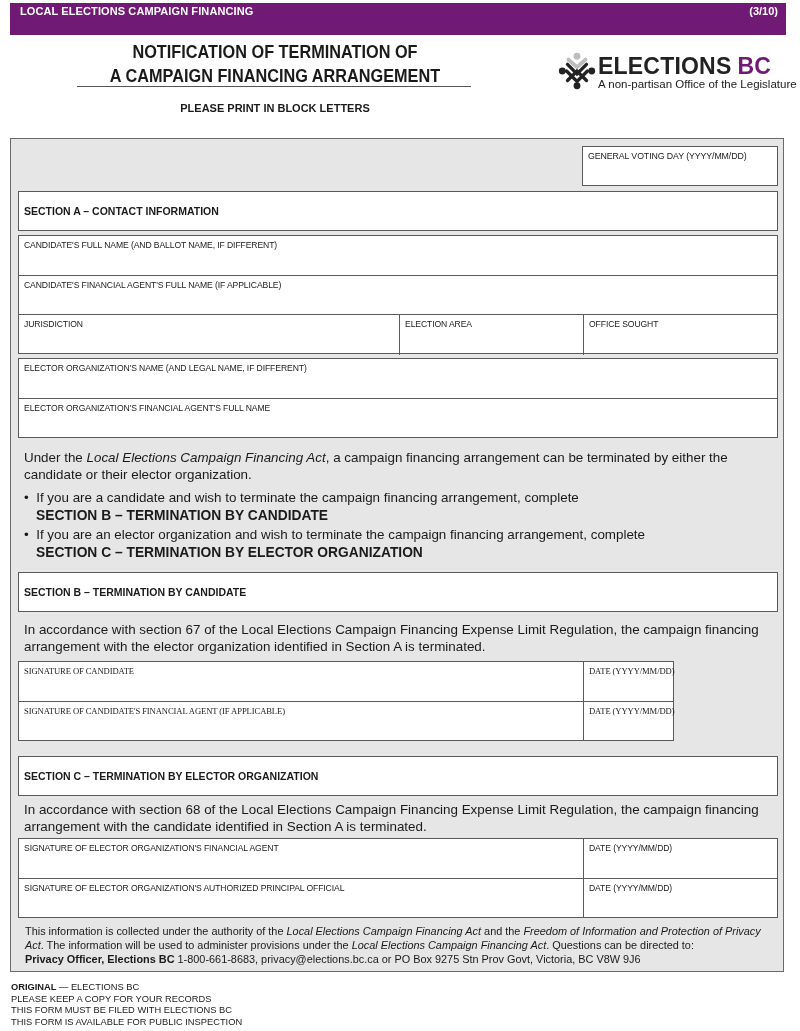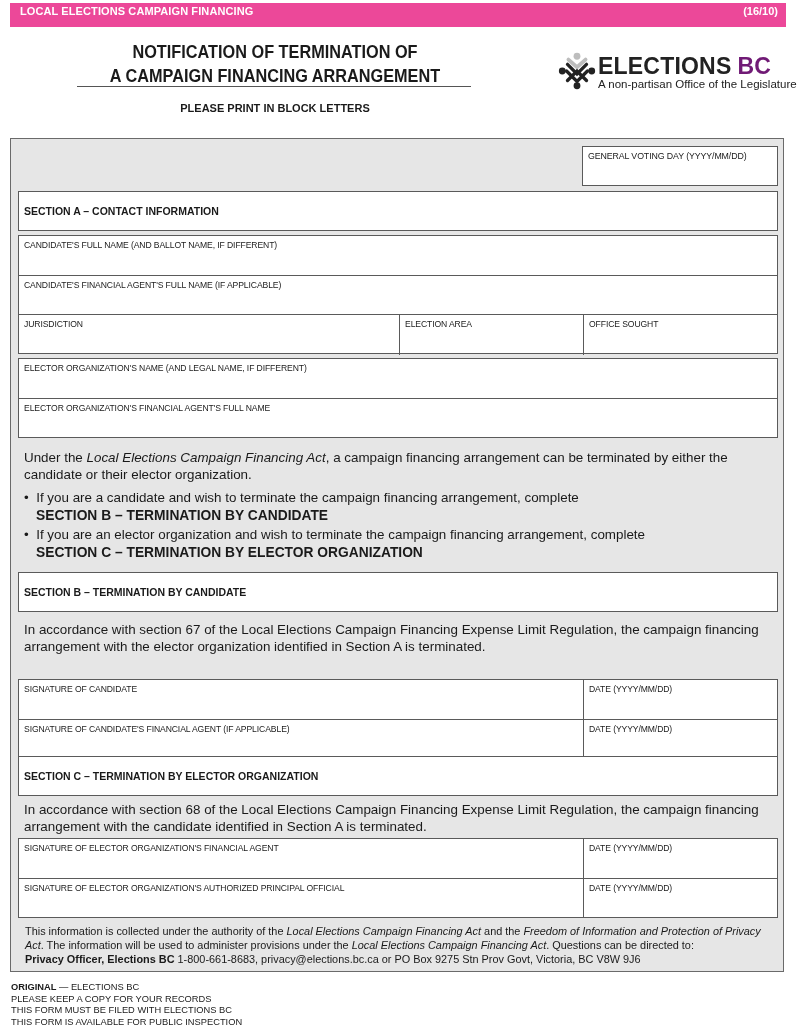--- a/index.html
+++ b/index.html
@@ -1,21 +1,21 @@
 <!DOCTYPE html>
 <html><head>
 <meta charset="utf-8">
 <style>
   html, body { margin: 0; padding: 0; background: #ffffff; }
   body { width: 800px; height: 1031px; position: relative; overflow: hidden;
          font-family: "Liberation Sans", sans-serif; color: #1a1a1a; }
   .abs { position: absolute; }
 
   
-  .topbar { left: 10px; top: 3px; width: 776px; height: 24px; background: #ec4899;
+  .topbar { left: 10px; top: 3px; width: 776px; height: 32px; background: #701a75;
             color: #fff; font-weight: bold; font-size: 11px; line-height: 16px; }
   .topbar .left { position: absolute; left: 10px; top: 0; letter-spacing: 0.1px; }
   .topbar .right { position: absolute; right: 8px; top: 0; }
 
   .title { left: 60px; top: 40px; width: 430px; text-align: center; font-weight: bold;
            font-size: 17.5px; line-height: 24px; transform: scaleX(0.93); transform-origin: center; }
   .title-rule { left: 77px; top: 86px; width: 394px; height: 1px; background: #555; }
   .subtitle { left: 140px; top: 102px; width: 270px; text-align: center; font-weight: bold; font-size: 11px; }
 
   
@@ -45,21 +45,21 @@
   .privacy b { font-weight: bold; }
 
   .footer { position: absolute; left: 11px; top: 982px; font-size: 9.3px; line-height: 11.5px; }
   .footer div { white-space: nowrap; }
 </style>
 </head>
 <body>
 
 <div class="abs topbar">
   <span class="left">LOCAL ELECTIONS CAMPAIGN FINANCING</span>
-  <span class="right">(16/10)</span>
+  <span class="right">(3/10)</span>
 </div>
 
 <div class="abs title">
   <div>NOTIFICATION OF TERMINATION OF</div>
   <div>A CAMPAIGN FINANCING ARRANGEMENT</div>
 </div>
 <div class="abs title-rule"></div>
 <div class="abs subtitle">PLEASE PRINT IN BLOCK LETTERS</div>
 
 <div class="abs logo">
@@ -122,21 +122,21 @@
 <div class="bullet" style="top:489px;"><span>•</span>&nbsp; <span>If you are a candidate and wish to terminate the campaign financing arrangement, complete</span></div>
 <div class="bullet-bold" style="top:508px;">SECTION B – TERMINATION BY CANDIDATE</div>
 <div class="bullet" style="top:526px;"><span>•</span>&nbsp; <span>If you are an elector organization and wish to terminate the campaign financing arrangement, complete</span></div>
 <div class="bullet-bold" style="top:545px;">SECTION C – TERMINATION BY ELECTOR ORGANIZATION</div>
 
 <div class="box" style="left:18px; top:572px; width:760px; height:40px;">
   <span class="sec" style="top:13px;">SECTION B – TERMINATION BY CANDIDATE</span>
 </div>
 <div class="para" style="top:621px;">In accordance with section 67 of the Local Elections Campaign Financing Expense Limit Regulation, the campaign financing arrangement with the elector organization identified in Section A is terminated.</div>
 
-<div class="box" style="left:18px; top:679px; width:760px; height:80px;">
+<div class="box" style="left:18px; top:661px; width:656px; height:80px;font-family:Liberation Serif, serif;">
   <div class="abs" style="left:0; top:0; width:564px; height:39px;">
     <span class="lbl">SIGNATURE OF CANDIDATE</span>
   </div>
   <div class="abs" style="left:564px; top:0; width:194px; height:39px; border-left:1px solid #5a5a5a;">
     <span class="lbl">DATE (YYYY/MM/DD)</span>
   </div>
   <div class="hline" style="top:39px;"></div>
   <div class="abs" style="left:0; top:40px; width:564px; height:39px;">
     <span class="lbl">SIGNATURE OF CANDIDATE'S FINANCIAL AGENT (IF APPLICABLE)</span>
   </div>

